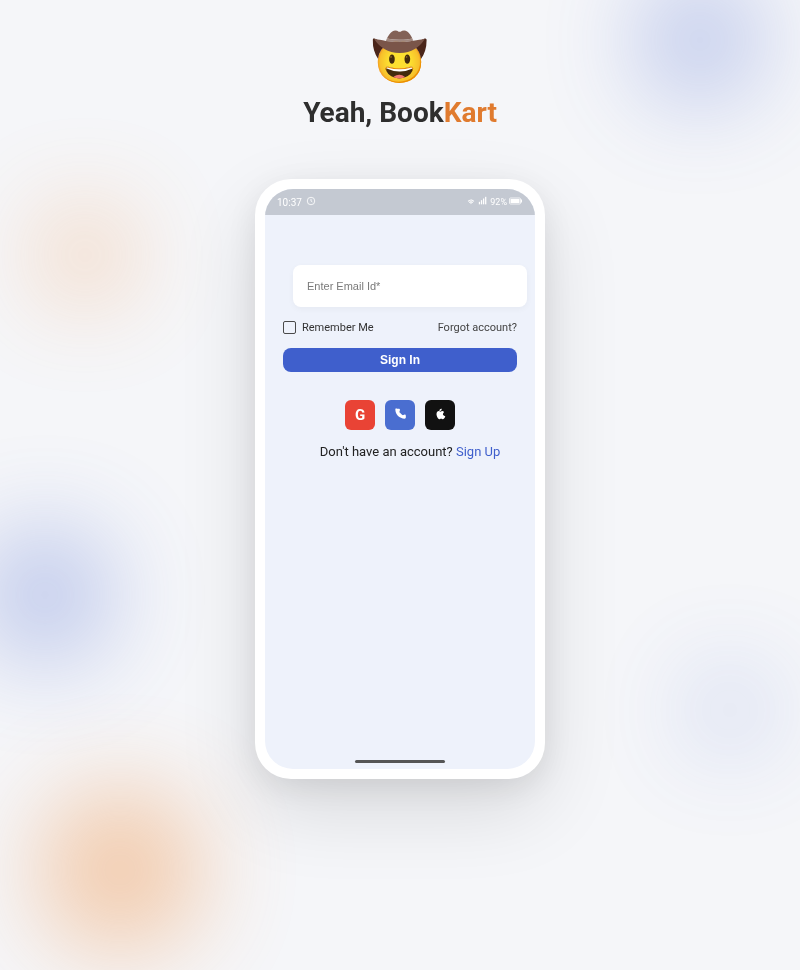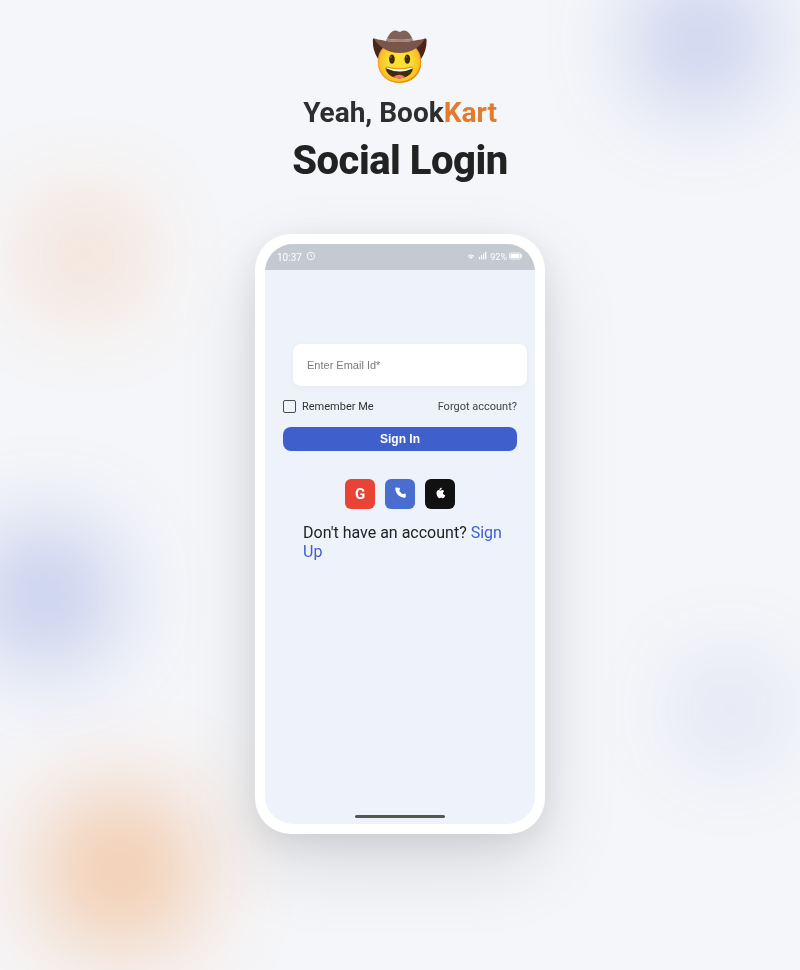--- a/index.html
+++ b/index.html
@@ -55,21 +55,20 @@
     }
     .phone-screen {
       width: 100%;
       height: 100%;
       background: #eef2fb;
       border-radius: 28px;
       overflow: hidden;
       position: relative;
       display: flex;
       flex-direction: column;
-      gap: 24px;
     }
     .statusbar {
       height: 26px;
       background: #c4c9d2;
       color: #fff;
       font-size: 10px;
       display: flex;
       align-items: center;
       justify-content: space-between;
       padding: 0 12px;
@@ -169,21 +168,21 @@
       display: flex;
       align-items: center;
       justify-content: center;
       cursor: pointer;
       color: #fff;
     }
     .google { background: #e94335; }
     .phone-social { background: #4a6ed0; }
     .apple { background: #111; }
 
-    .signup-line { font-size: 16px; color: #222; margin-left: 20px; }
+    .signup-line { font-size: 13px; color: #222; margin-left: 20px; }
     .signup-link { color: #3f5fcc; cursor: pointer; }
 
     .home-indicator {
       position: absolute;
       bottom: 6px;
       left: 50%;
       transform: translateX(-50%);
       width: 90px;
       height: 3px;
       background: #555;
@@ -197,21 +196,20 @@
 <div class="blob blob2"></div>
 <div class="blob blob3"></div>
 <div class="blob blob4"></div>
 <div class="blob blob5"></div>
 
 <div class="hero">
   <span class="emoji">🤠</span>
   <div class="brand-line">
     <span>Yeah, Book</span><span class="accent">Kart</span>
   </div>
-  <div class="hero-title">Social Login</div>
 </div>
 
 <div class="phone-outer">
   <div class="phone-screen">
     <div class="statusbar">
       <div class="left">
         <span>10:37</span>
         <span>
           <svg width="10" height="10" viewBox="0 0 24 24" fill="none" stroke="#fff" stroke-width="2">
               <circle cx="12" cy="12" r="9"></circle>

